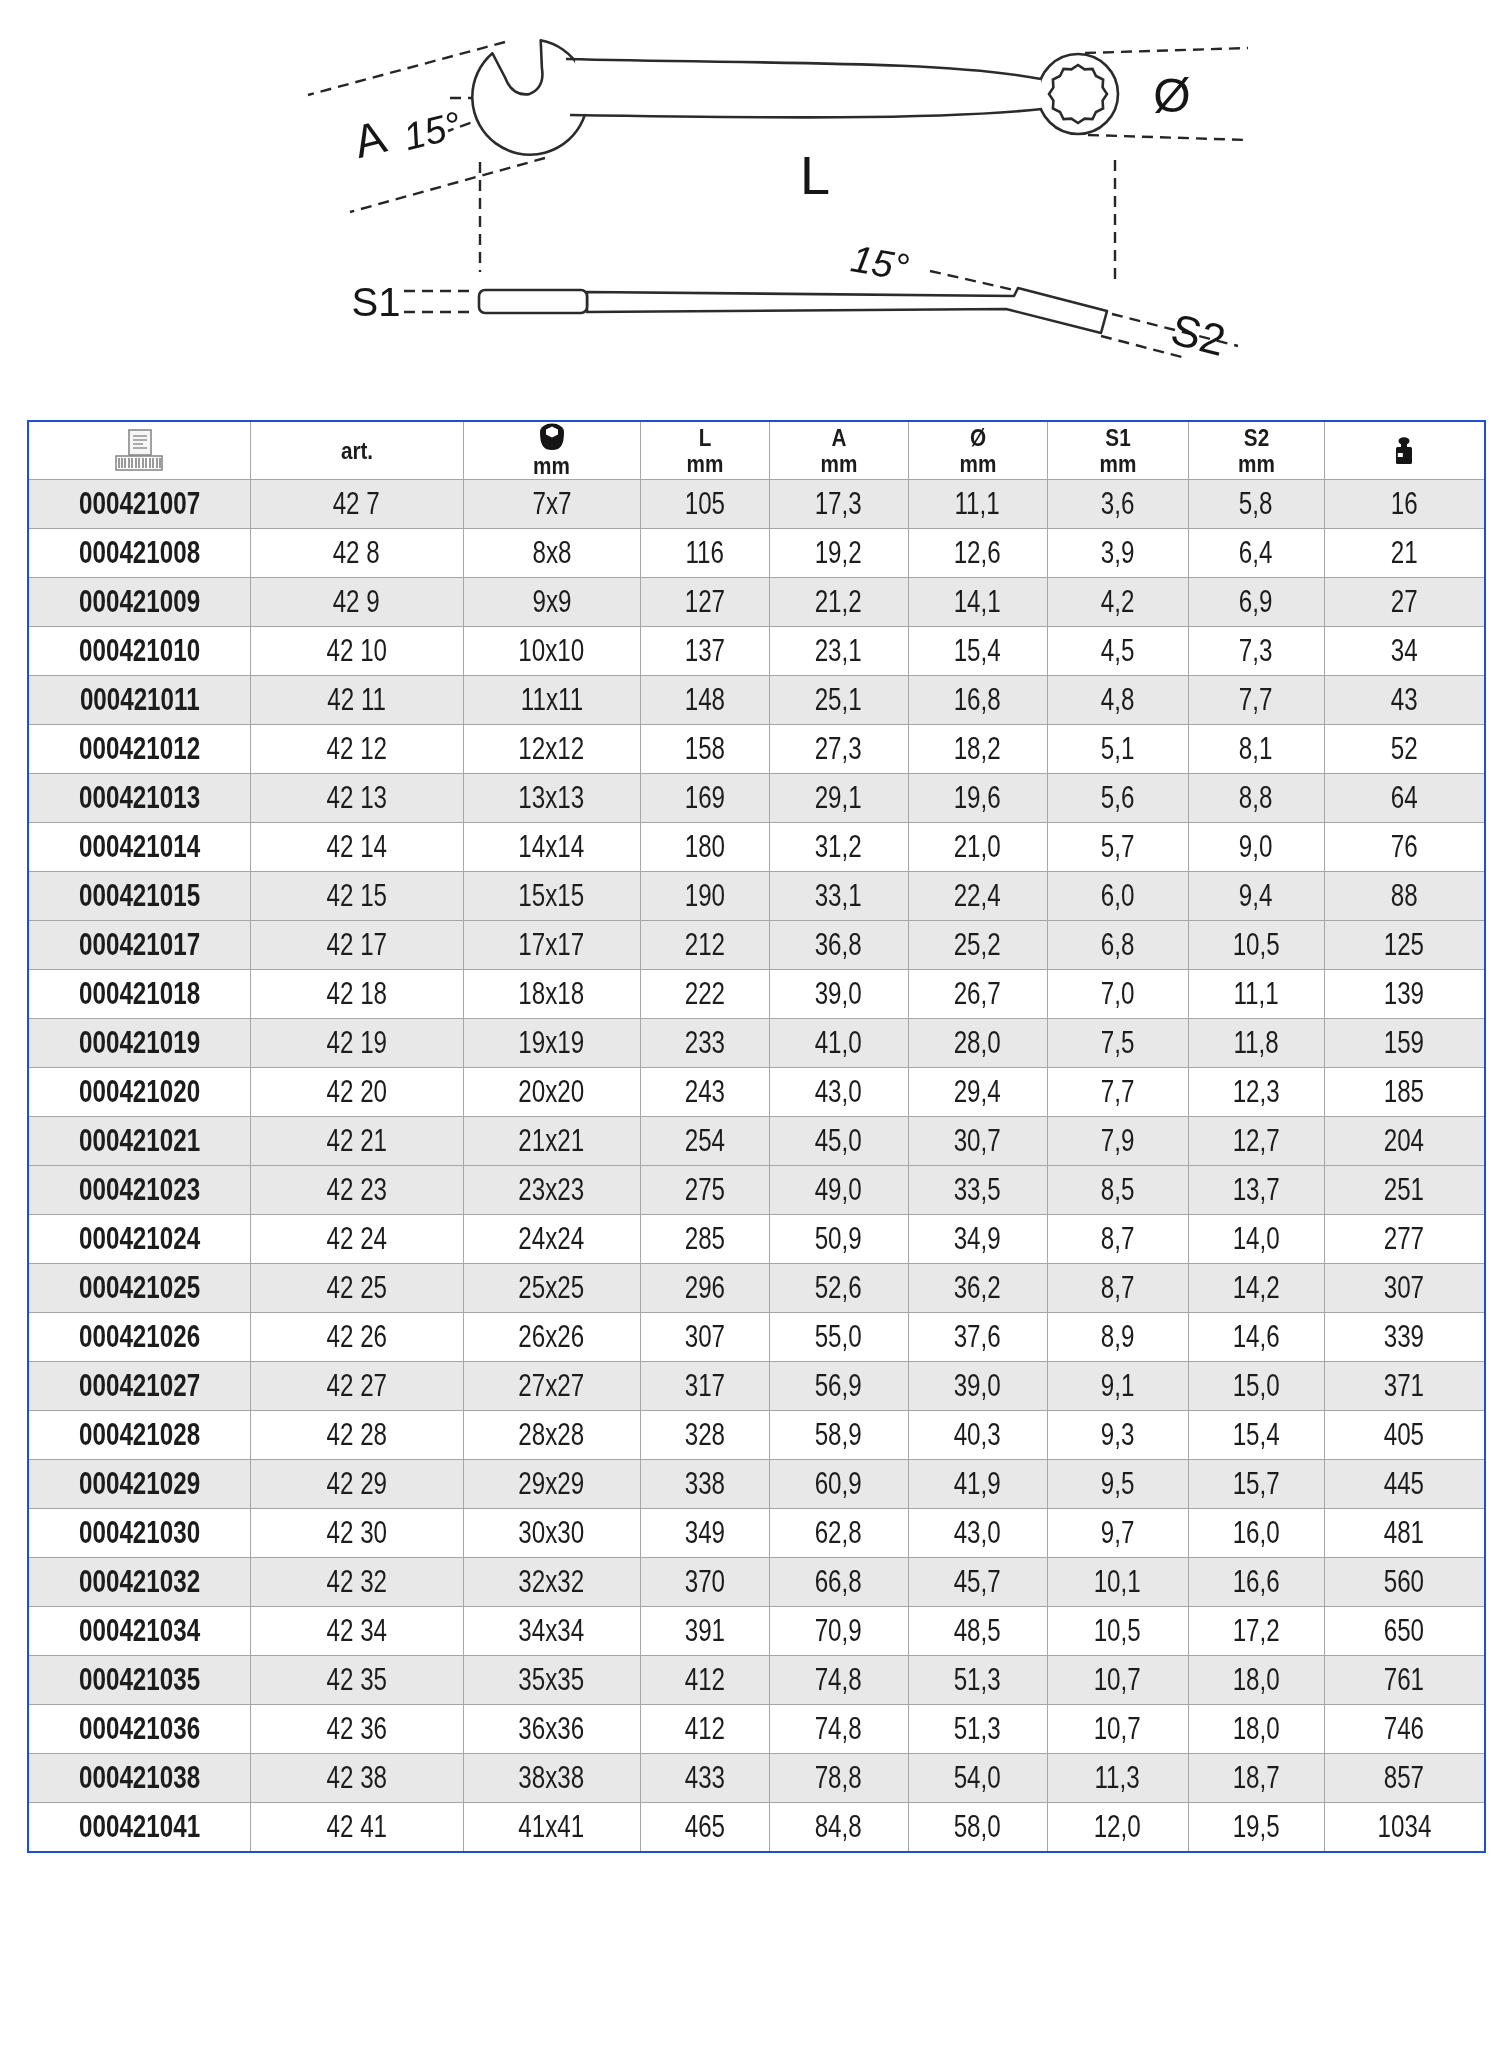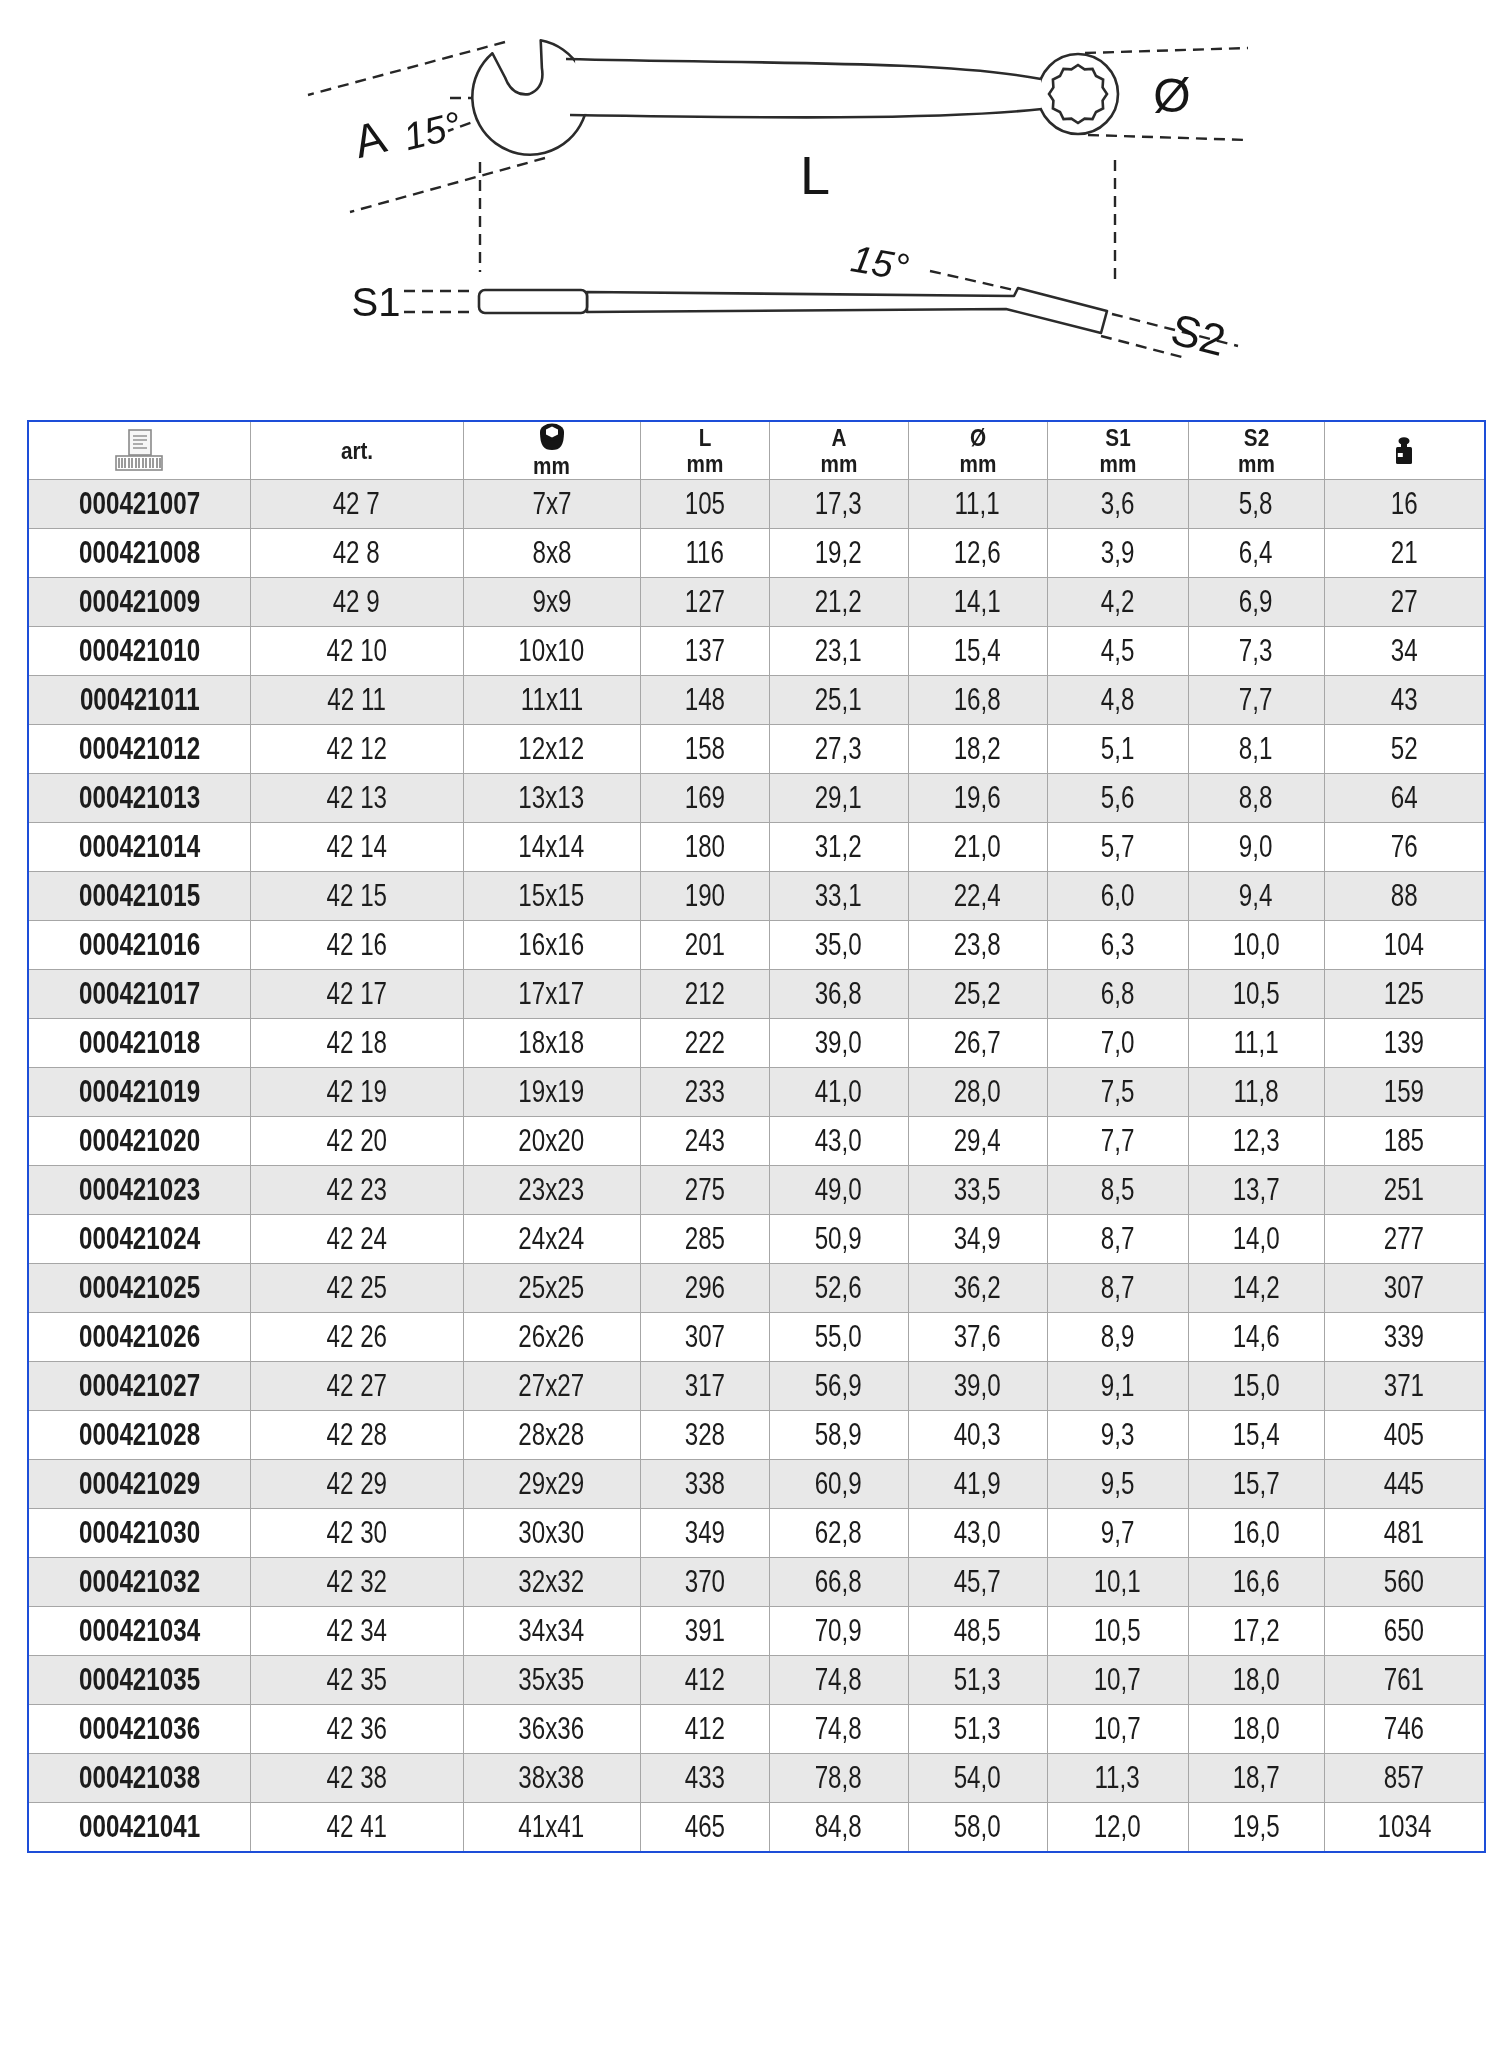--- a/index.html
+++ b/index.html
@@ -264,31 +264,20 @@
     <td class="c-code"><span class="cv">000421015</span></td>
     <td><span class="cv">42 15</span></td>
     <td><span class="cv">15x15</span></td>
     <td><span class="cv">190</span></td>
     <td><span class="cv">33,1</span></td>
     <td><span class="cv">22,4</span></td>
     <td><span class="cv">6,0</span></td>
     <td><span class="cv">9,4</span></td>
     <td><span class="cv">88</span></td>
   </tr>
-      <tr>
-    <td class="c-code"><span class="cv">000421016</span></td>
-    <td><span class="cv">42 16</span></td>
-    <td><span class="cv">16x16</span></td>
-    <td><span class="cv">201</span></td>
-    <td><span class="cv">35,0</span></td>
-    <td><span class="cv">23,8</span></td>
-    <td><span class="cv">6,3</span></td>
-    <td><span class="cv">10,0</span></td>
-    <td><span class="cv">104</span></td>
-  </tr>
       <tr class="shade">
     <td class="c-code"><span class="cv">000421017</span></td>
     <td><span class="cv">42 17</span></td>
     <td><span class="cv">17x17</span></td>
     <td><span class="cv">212</span></td>
     <td><span class="cv">36,8</span></td>
     <td><span class="cv">25,2</span></td>
     <td><span class="cv">6,8</span></td>
     <td><span class="cv">10,5</span></td>
     <td><span class="cv">125</span></td>
@@ -320,20 +309,31 @@
     <td><span class="cv">42 20</span></td>
     <td><span class="cv">20x20</span></td>
     <td><span class="cv">243</span></td>
     <td><span class="cv">43,0</span></td>
     <td><span class="cv">29,4</span></td>
     <td><span class="cv">7,7</span></td>
     <td><span class="cv">12,3</span></td>
     <td><span class="cv">185</span></td>
   </tr>
       <tr class="shade">
+    <td class="c-code"><span class="cv">000421021</span></td>
+    <td><span class="cv">42 21</span></td>
+    <td><span class="cv">21x21</span></td>
+    <td><span class="cv">254</span></td>
+    <td><span class="cv">45,0</span></td>
+    <td><span class="cv">30,7</span></td>
+    <td><span class="cv">7,9</span></td>
+    <td><span class="cv">12,7</span></td>
+    <td><span class="cv">204</span></td>
+  </tr>
+      <tr class="shade">
     <td class="c-code"><span class="cv">000421023</span></td>
     <td><span class="cv">42 23</span></td>
     <td><span class="cv">23x23</span></td>
     <td><span class="cv">275</span></td>
     <td><span class="cv">49,0</span></td>
     <td><span class="cv">33,5</span></td>
     <td><span class="cv">8,5</span></td>
     <td><span class="cv">13,7</span></td>
     <td><span class="cv">251</span></td>
   </tr>

